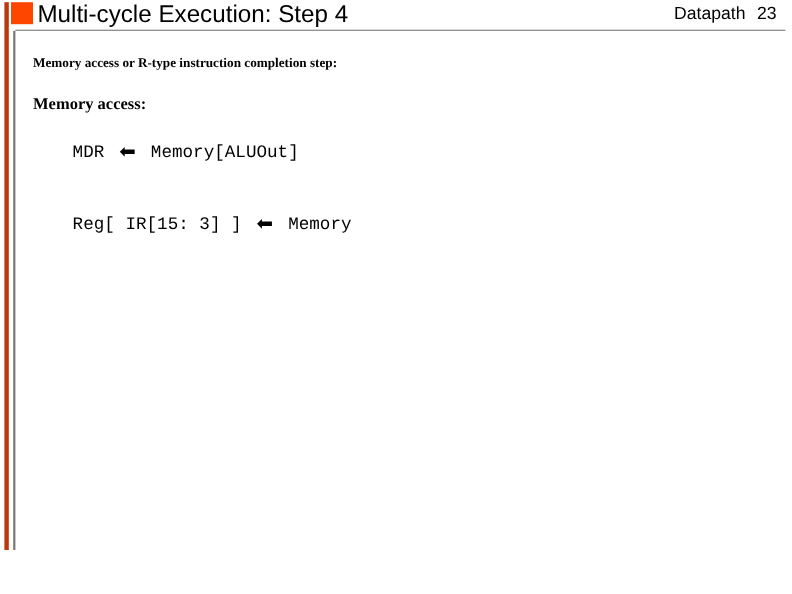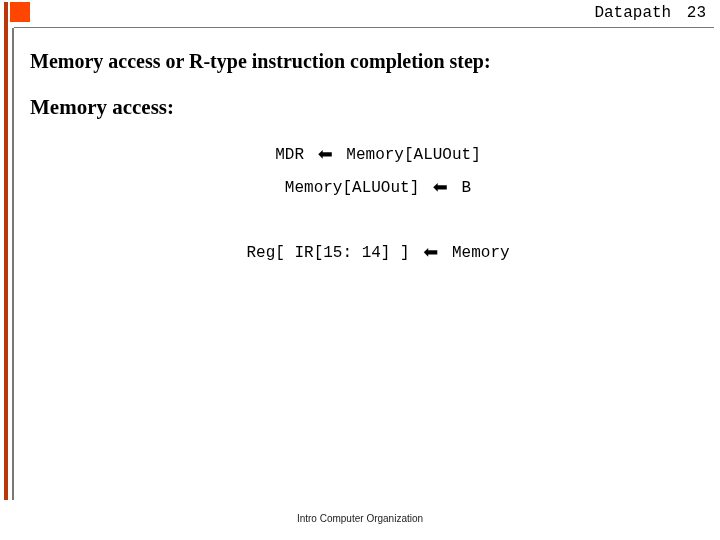--- a/index.html
+++ b/index.html
@@ -45,56 +45,55 @@
     left: 34px;
     top: 0px;
     font-family: Arial, Helvetica, sans-serif;
     font-size: 22px;
     color: #000;
   }
   .top-right {
     position: absolute;
     right: 14px;
     top: 4px;
-    font-family: Liberation Mono, monospace;
+    font-family: Liberation Sans, sans-serif;
     font-size: 16px;
     color: #000;
   }
   .top-right .label { margin-right: 6px; }
   .hr-under-title {
     position: absolute;
     left: 14px;
     top: 27px;
     width: 700px;
     height: 1px;
     background: #787878;
   }
   .content {
     position: absolute;
     left: 30px;
     top: 50px;
     width: 660px;
   }
   .heading {
     font-weight: bold;
-    font-size: 20px;
+    font-size: 12px;
     margin-bottom: 22px;
   }
   .subheading {
     font-weight: bold;
-    font-size: 21px;
+    font-size: 15px;
     margin-bottom: 22px;
   }
   .code-block {
     font-family: "Courier New", Courier, monospace;
     font-size: 16px;
     margin-left: 36px;
     margin-bottom: 8px;
     line-height: 1.4;
-    text-align: center;
   }
   .code-block .arrow {
     font-family: Wingdings, Arial, sans-serif;
     font-size: 18px;
     display: inline-block;
     vertical-align: middle;
     margin: 0 4px;
   }
   .or-text {
     font-size: 15px;
@@ -114,50 +113,45 @@
   }
 </style>
 </head>
 <body>
 
 <div class="slide">
   <div class="left-bar"></div>
   <div class="left-bar-inner"></div>
   <div class="orange-box"></div>
 
+  <div class="title">Multi-cycle Execution: Step 4</div>
 
   <div class="top-right">
     <span class="label">Datapath</span>
     <span>23</span>
   </div>
 
   <div class="hr-under-title"></div>
 
   <div class="content">
     <div class="heading">Memory access or R-type instruction completion step:</div>
 
     <div class="subheading">Memory access:</div>
 
     <div class="code-block">
       <span>MDR</span>
       <span class="arrow">⬅</span>
       <span>Memory[ALUOut]</span>
     </div>
 
 
-    <div class="code-block">
-      <span>Memory[ALUOut]</span>
-      <span class="arrow">⬅</span>
-      <span>B</span>
-    </div>
 
     <div class="spacer-lg"></div>
 
 
     <div class="code-block">
-      <span>Reg[ IR[15: 14] ]</span>
+      <span>Reg[ IR[15: 3] ]</span>
       <span class="arrow">⬅</span>
       <span>Memory</span>
     </div>
   </div>
 
-  <div class="footer">Intro Computer Organization</div>
 </div>
 
 </body></html>

